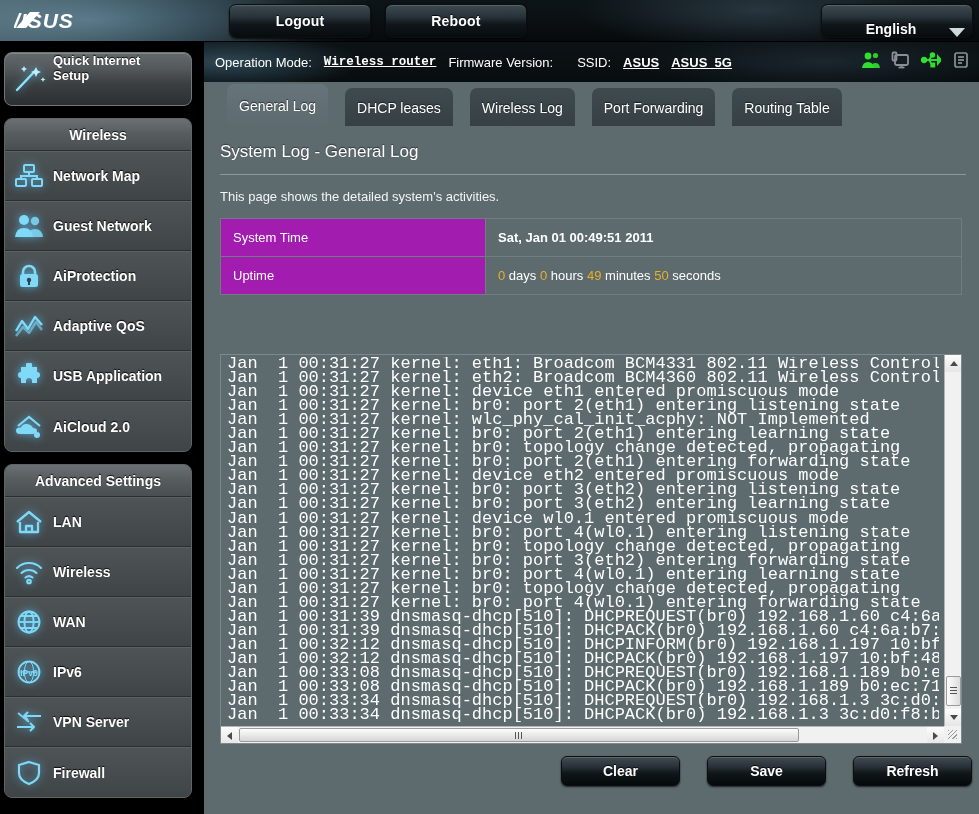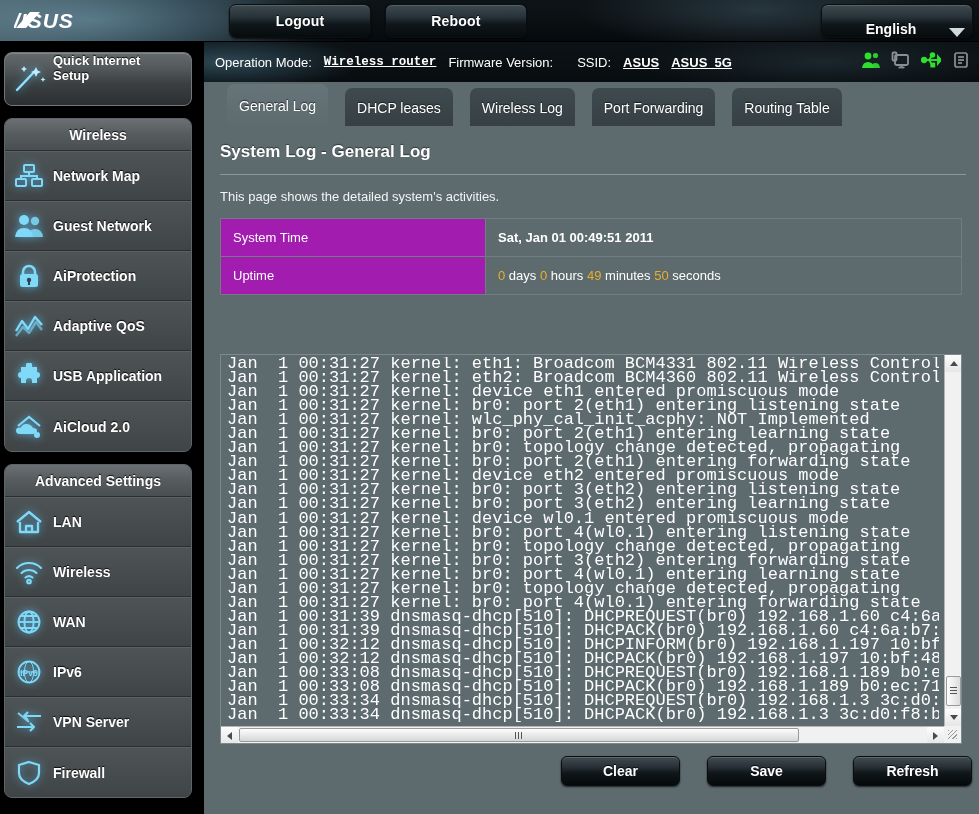--- a/index.html
+++ b/index.html
@@ -136,21 +136,21 @@
   .tab.active{
     background:linear-gradient(180deg,#66757a 0%, #5d6a6e 100%);
     height:44px;
   }
 
   .panel{
     position:absolute; left:6px; top:84px; width:762px; height:688px;
     background:#5d6a6e;
   }
   .page-title{
-    color:#ffffff; font-size:17px; font-weight:bold; padding:16px 0 12px 10px;
+    color:#ffffff; font-size:17px; font-weight:normal; padding:16px 0 12px 10px;
     text-shadow:0 -1px 1px rgba(0,0,0,.5);
   }
   .rule{ height:1px; background:#8d989b; margin:0 6px 0 10px; }
   .page-desc{ color:#f2f5f5; font-size:13px; padding:14px 0 14px 10px; }
 
   .info-table{
     margin-left:10px; width:742px; border:1px solid #6f7c80;
     border-collapse:collapse;
   }
   .info-table tr{ height:38px; }

